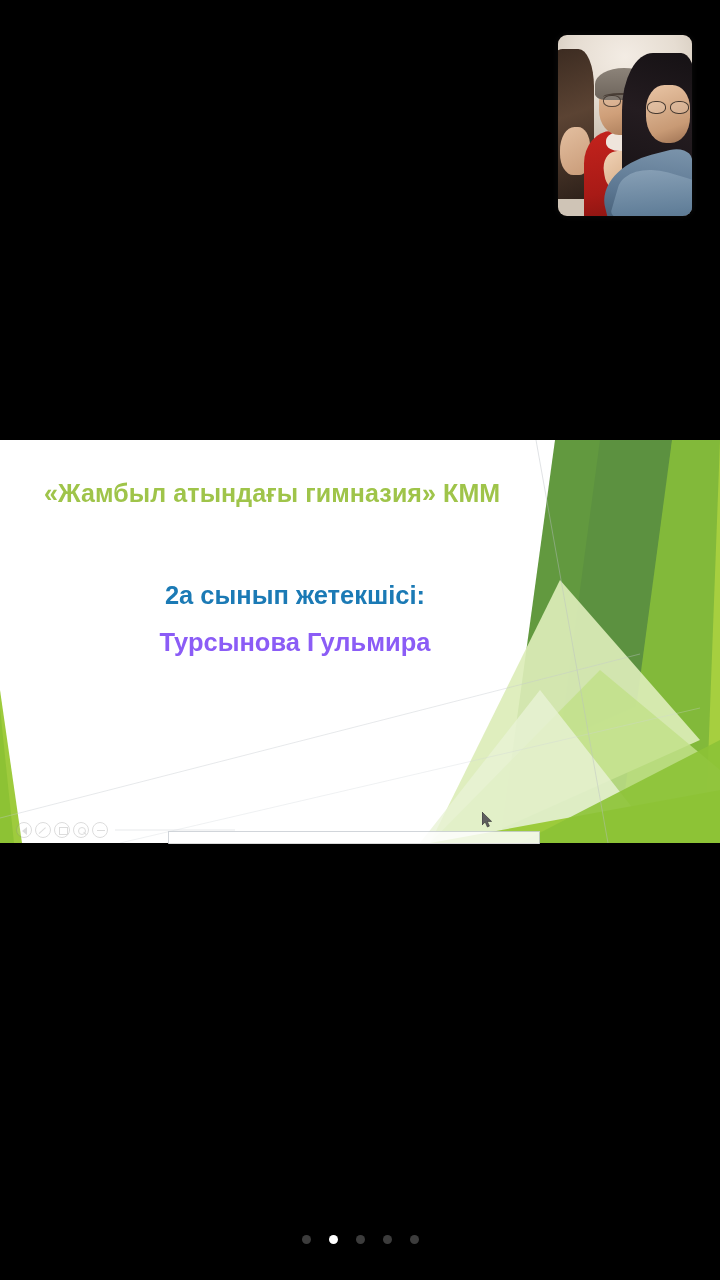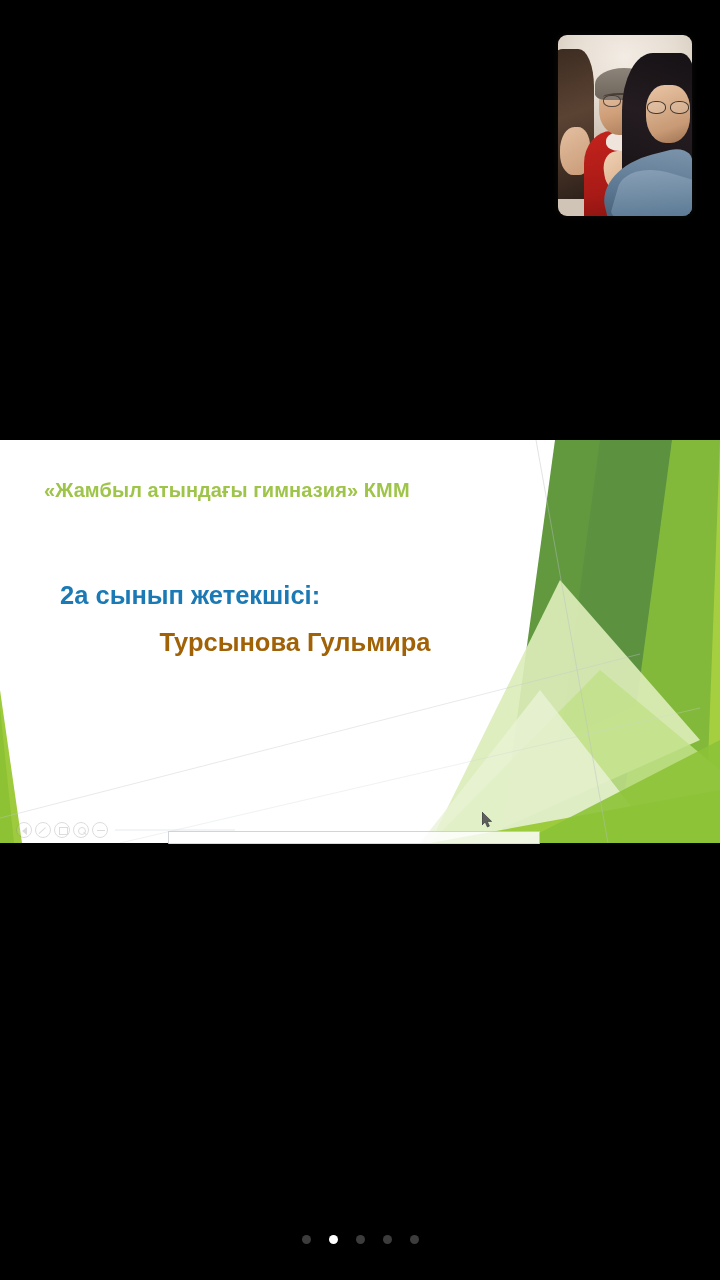--- a/index.html
+++ b/index.html
@@ -142,44 +142,44 @@
 
   
   .art { position:absolute; inset:0; pointer-events:none; }
   .art svg { display:block; width:720px; height:403px; }
 
   
   .slide-header {
     position:absolute;
     left:44px; top:479px;
     width:470px;
-    font-size:20px;
+    font-size:25px;
     font-weight:600;
     color:#9fc44a;
     letter-spacing:.1px;
     white-space:nowrap;
   }
   .slide-title {
     position:absolute;
     left:60px; top:570px;
     width:470px;
-    text-align:left;
+    text-align:center;
     font-size:25.5px;
     font-weight:700;
     color:#1b7ab5;
     line-height:50px;
   }
   .slide-name {
     position:absolute;
     left:60px; top:620px;
     width:470px;
     text-align:center;
     font-size:25.5px;
     font-weight:700;
-    color:#a16207;
+    color:#8b5cf6;
     line-height:44px;
   }
 
   
   .pres-toolbar {
     position:absolute;
     left:4px; top:822px;
     display:flex;
     align-items:center;
     gap:3px;

